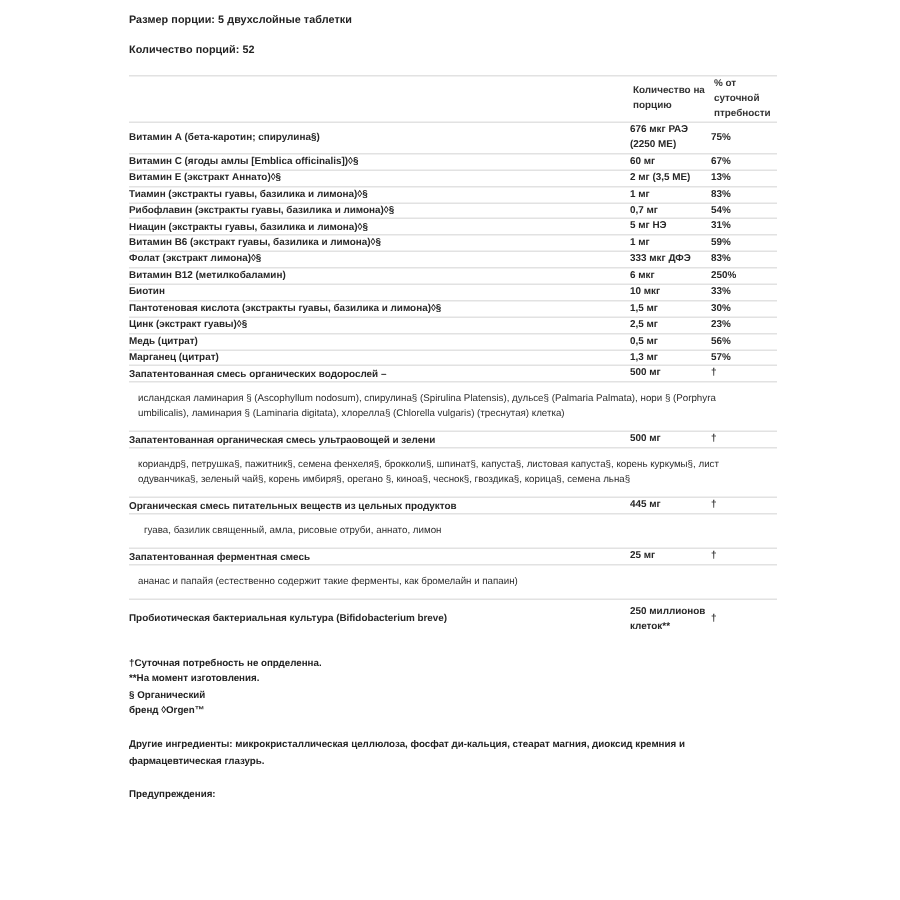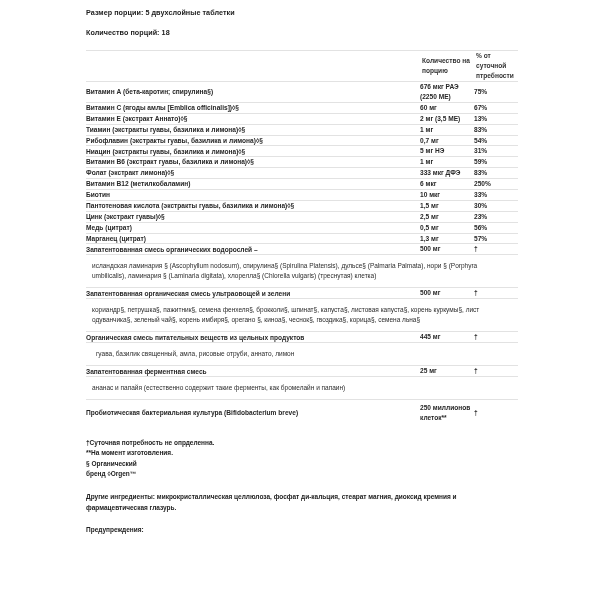--- a/index.html
+++ b/index.html
@@ -124,21 +124,21 @@
     line-height: 1.62;
   }
 </style>
 </head>
 <body>
 
 <div class="page">
   <div class="inner">
 
     <p class="serving-line serving-1">Размер порции: 5 двухслойные таблетки</p>
-    <p class="serving-line serving-2">Количество порций: 18</p>
+    <p class="serving-line serving-2">Количество порций: 52</p>
 
     <table class="facts">
       <colgroup>
         <col class="c-name">
           <col class="c-amt">
           <col class="c-dv">
       </colgroup>
       <tbody id="facts-body">
         <tr class="hdr">
           <td class="htxt"></td>

